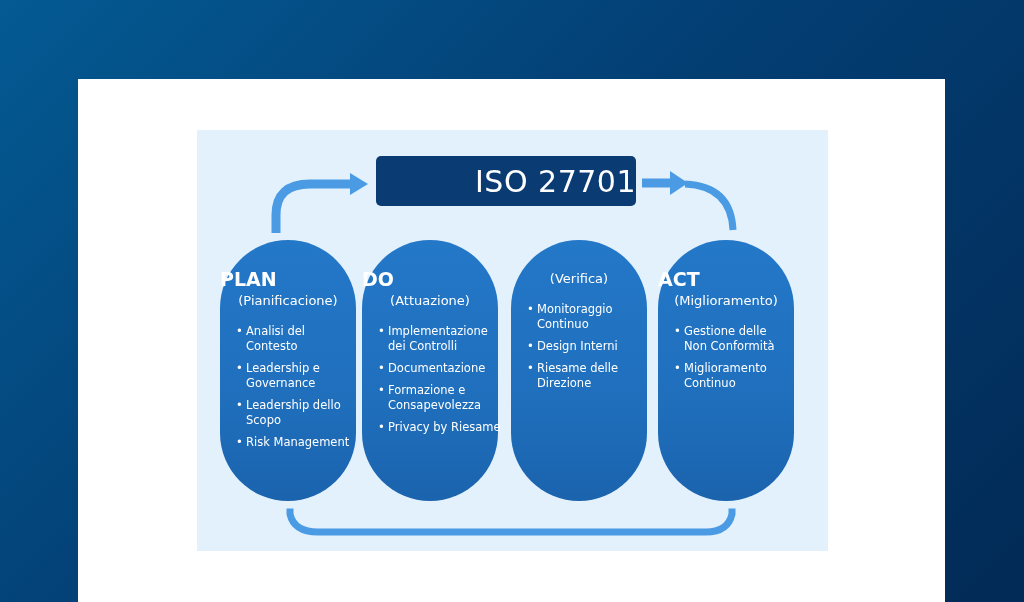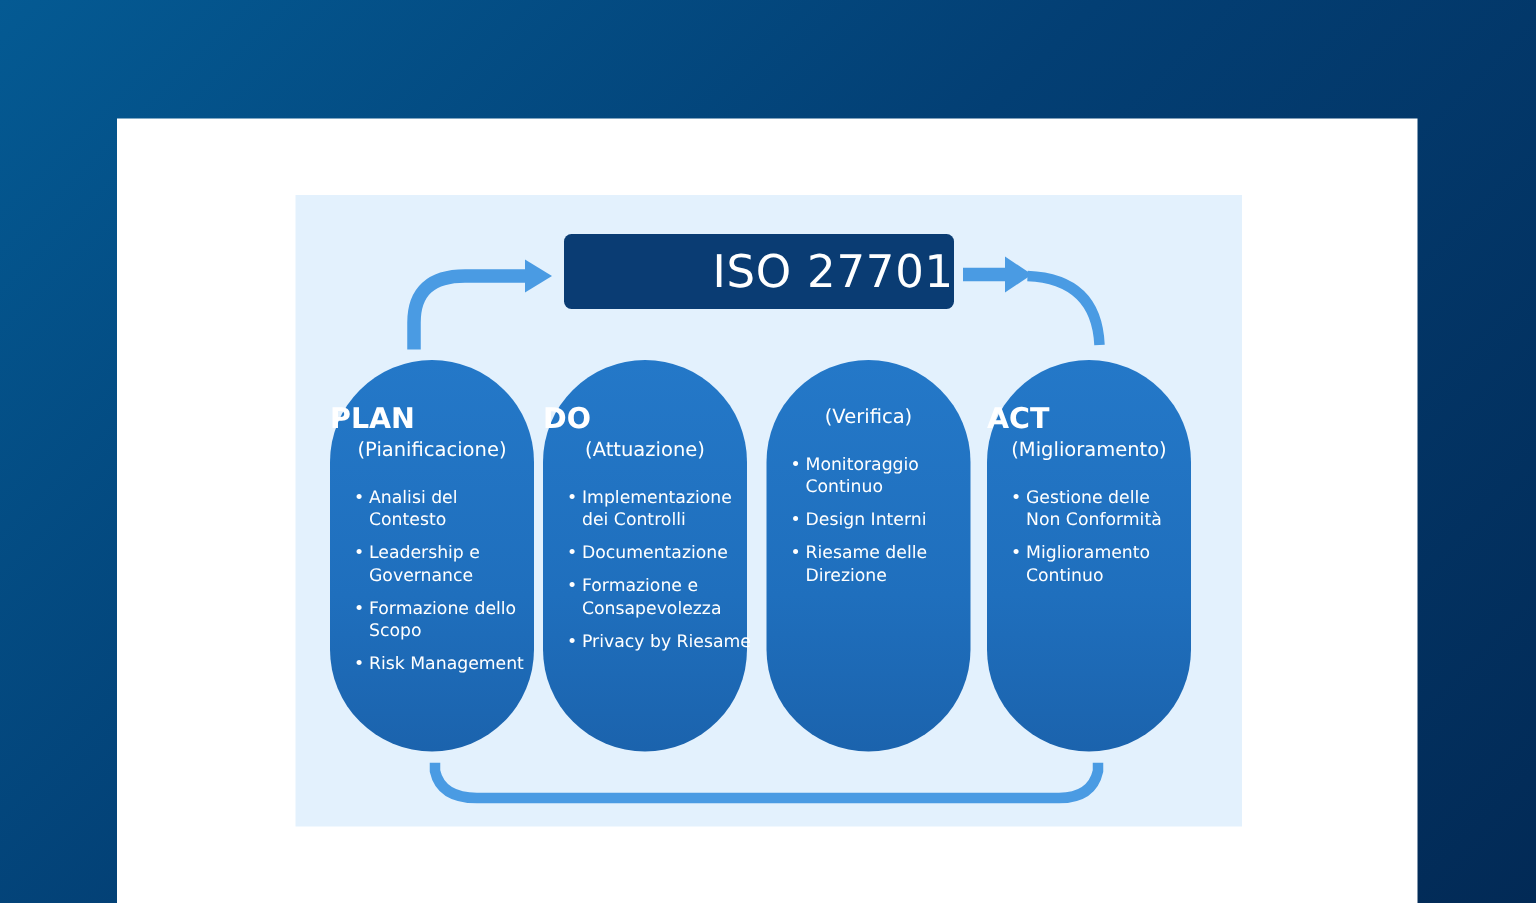--- a/index.html
+++ b/index.html
@@ -62,21 +62,21 @@
 <div class="title-box">
   <span>ISO 27701</span>
 </div>
 
 <div class="pill" style="left:220px;">
   <div class="phase">PLAN</div>
   <div class="sub">(Pianificacione)</div>
   <ul>
     <li><span class="bullet">•</span><span>Analisi del</span><br><span>Contesto</span></li>
     <li><span class="bullet">•</span><span>Leadership e</span><br><span>Governance</span></li>
-    <li><span class="bullet">•</span><span>Formazione dello</span><br><span>Scopo</span></li>
+    <li><span class="bullet">•</span><span>Leadership dello</span><br><span>Scopo</span></li>
     <li><span class="bullet">•</span><span>Risk Management</span></li>
   </ul>
 </div>
 
 <div class="pill" style="left:362px;">
   <div class="phase">DO</div>
   <div class="sub">(Attuazione)</div>
   <ul>
     <li><span class="bullet">•</span><span>Implementazione</span><br><span>dei Controlli</span></li>
     <li><span class="bullet">•</span><span>Documentazione</span></li>

